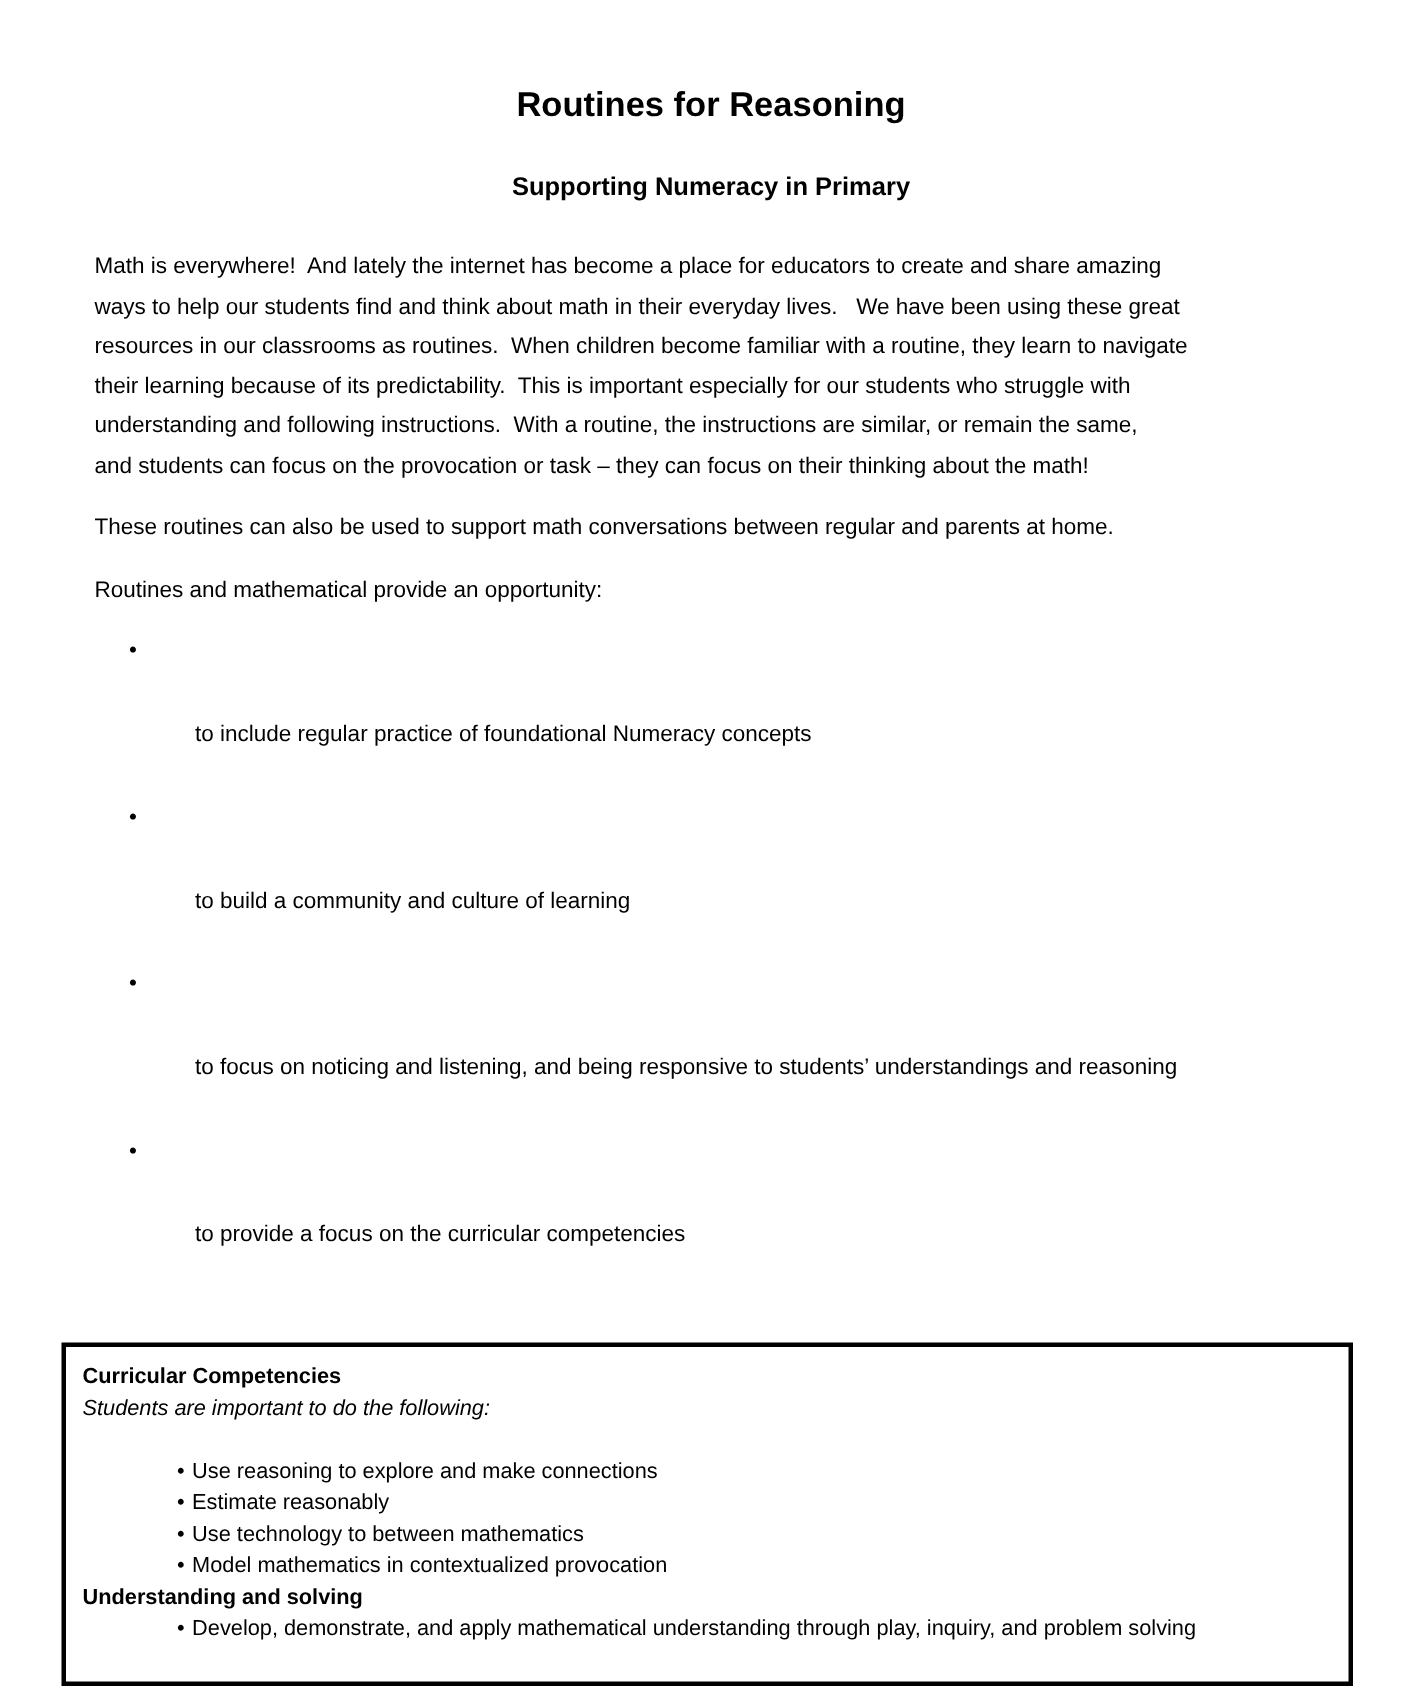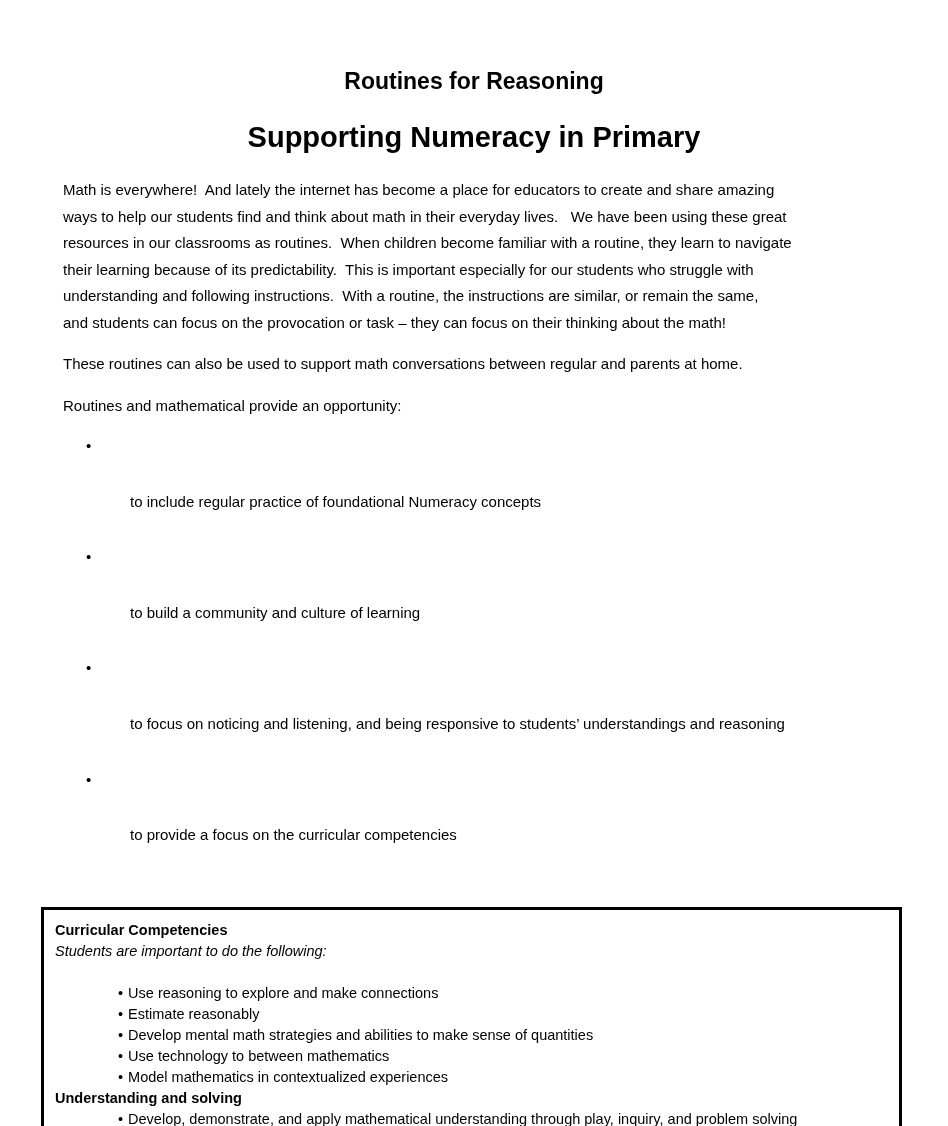--- a/index.html
+++ b/index.html
@@ -13,31 +13,31 @@
     overflow: hidden;
     font-family: "Liberation Sans", sans-serif;
     color: #000000;
   }
   .page {
     padding: 0 50px;
     box-sizing: border-box;
     width: 948px;
   }
   .title {
-    margin: 16px;
+    margin: 4px;
     padding-top: 50px;
     font-size: 23px;
     line-height: 30px;
     font-weight: 700;
     text-align: center;
     white-space: pre-wrap;
   }
   .subtitle {
     margin: 26px 0 0 0;
-    font-size: 29px;
+    font-size: 17px;
     line-height: 30px;
     font-weight: 700;
     text-align: center;
     white-space: pre-wrap;
   }
   .para {
     margin: 13px;
     font-size: 15px;
     line-height: 26.5px;
     white-space: pre-wrap;
@@ -124,27 +124,24 @@
     <div class="box-subheading">Students are important to do the following:</div>
     <div class="blank-line"></div>
 
     <div class="box-li">
       <span class="bbullet">•</span><span class="btext">Use reasoning to explore and make connections</span>
     </div>
     <div class="box-li">
       <span class="bbullet">•</span><span class="btext">Estimate reasonably</span>
     </div>
     <div class="box-li">
-      <span class="bbullet">•</span><span class="btext">Develop mental math strategies and abilities to make sense of quantities</span>
-    </div>
-    <div class="box-li">
       <span class="bbullet">•</span><span class="btext">Use technology to between mathematics</span>
     </div>
     <div class="box-li">
-      <span class="bbullet">•</span><span class="btext">Model mathematics in contextualized experiences</span>
+      <span class="bbullet">•</span><span class="btext">Model mathematics in contextualized provocation</span>
     </div>
 
     <div class="section-title">Understanding and solving</div>
     <div class="box-li">
       <span class="bbullet">•</span><span class="btext">Develop, demonstrate, and apply mathematical understanding through play, inquiry, and problem solving</span>
     </div>
 
   </div>
 
 </div>

